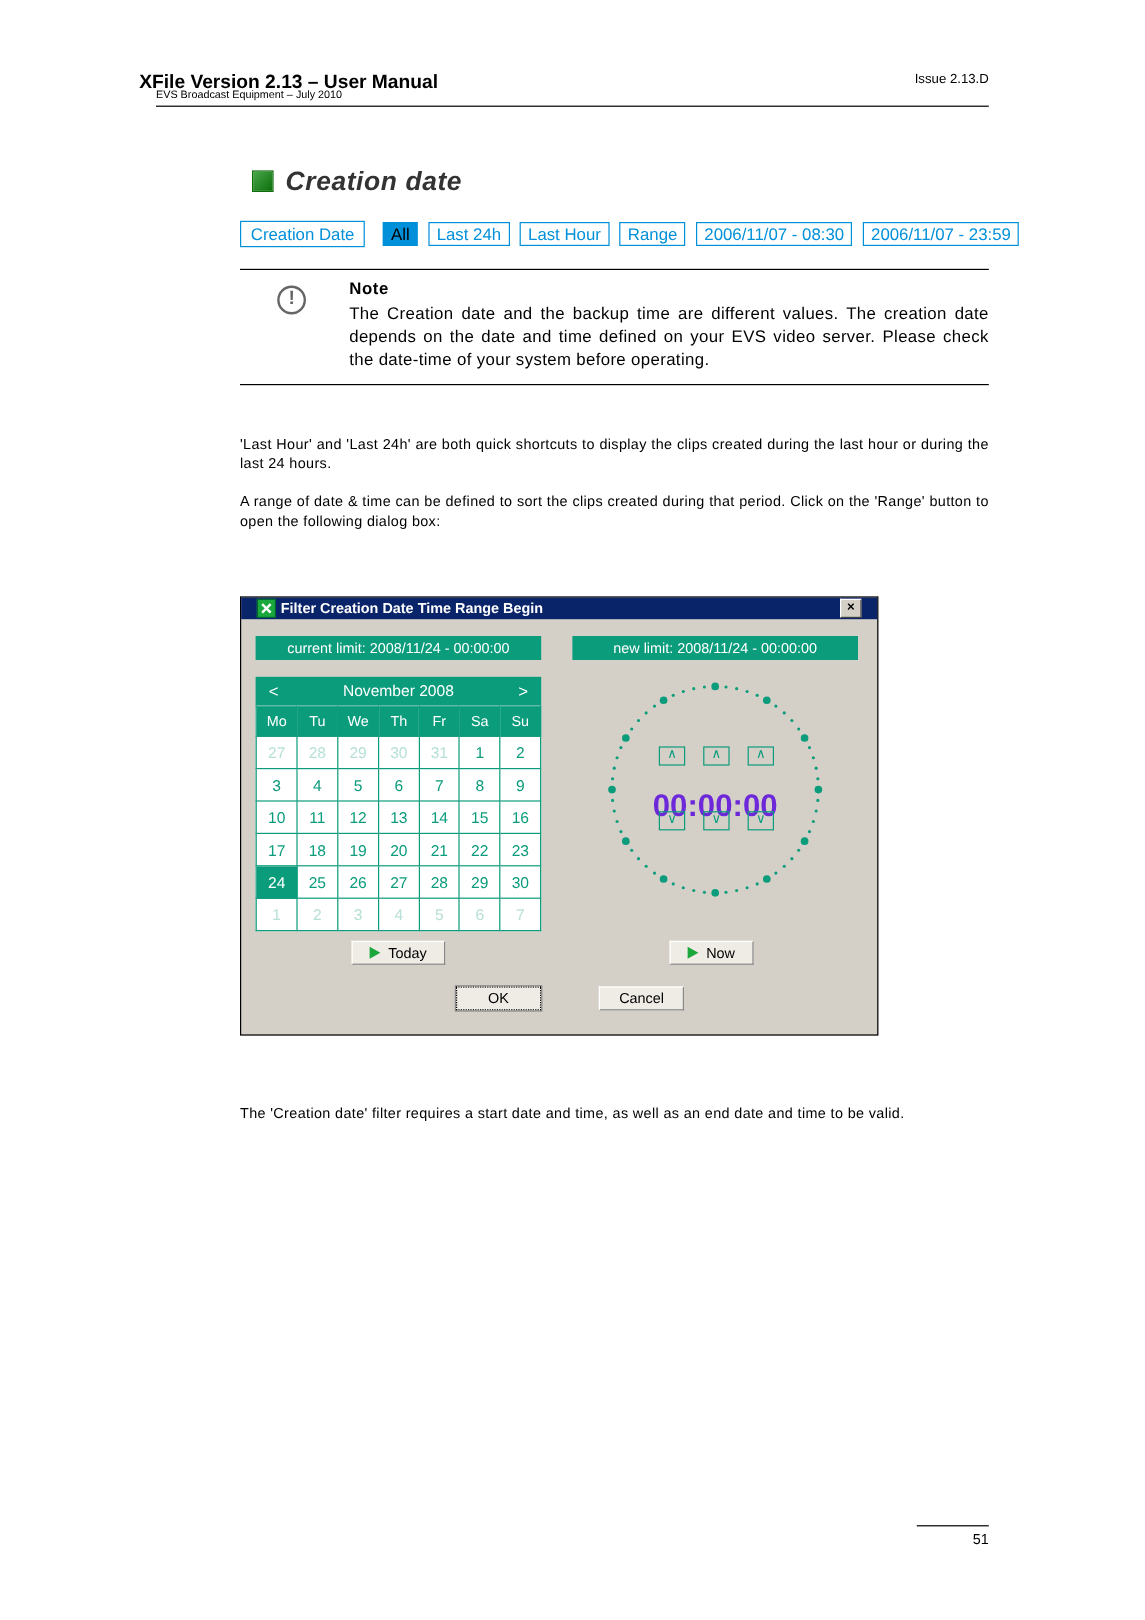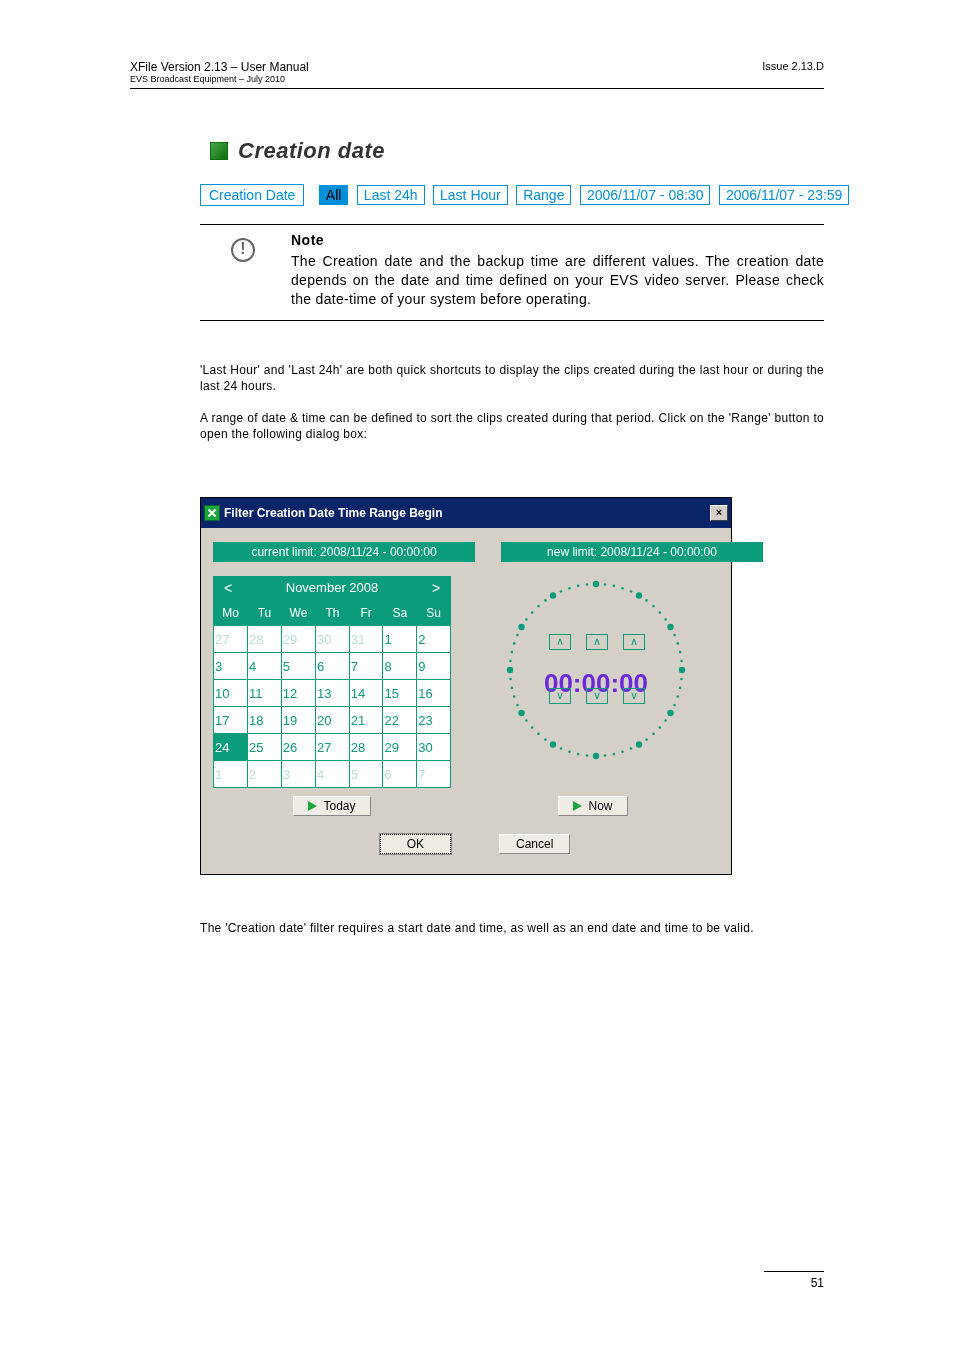--- a/index.html
+++ b/index.html
@@ -1,52 +1,52 @@
 <!DOCTYPE html>
 <html><head>
 <meta charset="utf-8">
 <style>
 html,body{margin:0;padding:0;background:#fff;font-family:Verdana,Arial,sans-serif;color:#000;width:954px}
 .page{position:relative;width:954px;height:1350px}
-.hdr-left{position:absolute;left:130px;top:60px;font-size:12px;font-weight:normal}
+.hdr-left{position:absolute;left:116px;top:60px;font-size:16px;font-weight:bold}
 .hdr-sub{position:absolute;left:130px;top:74px;font-size:9px}
 .hdr-right{position:absolute;right:130px;top:60px;font-size:11px}
 .hdr-rule{position:absolute;left:130px;right:130px;top:88px;border-top:1px solid #000}
 .sec-icon{position:absolute;left:210px;top:142px;width:16px;height:16px;background:linear-gradient(135deg,#4aa64a,#0b6e0b);border:1px solid #0b6e0b}
 .sec-title{position:absolute;left:238px;top:138px;font-style:italic;font-weight:bold;font-size:22px;color:#333;letter-spacing:.5px}
 .toolbar{position:absolute;left:200px;top:184px}
 .tb-label{display:inline-block;border:1px solid #0090d9;color:#0090d9;background:#fff;padding:2px 8px;font-size:14px;font-family:Arial;margin-right:10px}
 .tb-btn{display:inline-block;border:1px solid #0090d9;color:#0090d9;background:#fff;padding:1px 6px;font-size:14px;font-family:Arial;margin-right:4px}
 .tb-sel{background:#0090d9;color:#000000}
 .note-rule{position:absolute;left:200px;right:130px;border-top:1px solid #000}
 .note-icon{position:absolute;left:228px;top:238px;width:30px;text-align:center}
 .note-icon .nbulb{display:inline-block;width:20px;height:20px;border:2px solid #666;border-radius:50%;color:#666;line-height:18px;font-weight:bold}
 .note-title{position:absolute;left:291px;top:232px;font-weight:bold;font-size:14px;letter-spacing:.5px}
 .note-body{position:absolute;left:291px;top:252px;right:130px;font-size:14px;line-height:1.35;letter-spacing:.3px;text-align:justify}
 .para{position:absolute;left:200px;right:130px;font-size:12px;line-height:1.35;letter-spacing:.3px;text-align:justify}
 
 .dlg{position:absolute;left:200px;top:497px;width:530px;background:#d4d0c8;border:1px solid #000;font-family:Tahoma,Arial,sans-serif}
-.dlg-tb{height:30px;background:linear-gradient(#0a246a,#0a246a);color:#fff;font-size:12px;font-weight:bold;display:flex;align-items:center;padding:0 3px}
+.dlg-tb{height:18px;background:linear-gradient(#0a246a,#0a246a);color:#fff;font-size:12px;font-weight:bold;display:flex;align-items:center;padding:0 13px}
 .dlg-tb .ti{display:inline-block;width:14px;height:14px;background:#1aa83c;border:1px solid #063;margin-right:4px;position:relative}
 .dlg-tb .ti::before,.dlg-tb .ti::after{content:"";position:absolute;background:#fff}
 .dlg-tb .ti::before{left:2px;top:6px;width:10px;height:2px;transform:rotate(45deg)}
 .dlg-tb .ti::after{left:2px;top:6px;width:10px;height:2px;transform:rotate(-45deg)}
 .dlg-tb .spacer{flex:1}
 .dlg-tb .close{width:16px;height:14px;background:#d4d0c8;border:1px solid #fff;border-right-color:#404040;border-bottom-color:#404040;color:#000;font:bold 11px/12px Arial;text-align:center}
 .dlg-body{padding:14px 12px}
 .limits{display:flex;gap:26px;margin-bottom:14px}
-.limit{flex:0 0 238px;background:#0b9c7c;color:#fff;font-size:12px;text-align:center;padding:3px 12px}
+.limit{flex:0 0 238px;background:#0b9c7c;color:#fff;font-size:12px;text-align:center;padding:3px 0}
 .midrow{display:flex;gap:26px;align-items:flex-start}
 .cal{flex:0 0 238px}
 .cal-hd{display:flex;background:#0b9c7c;color:#fff}
 .cal-hd .nav{width:30px;text-align:center;font-size:14px;line-height:24px;cursor:default}
 .cal-hd .mon{flex:1;text-align:center;font-size:13px;line-height:24px}
 .cal table{border-collapse:collapse;width:100%;background:#fff}
 .cal th{background:#0b9c7c;color:#fff;font-weight:normal;font-size:12px;border:1px solid #0b9c7c;height:22px;width:34px}
-.cal td{border:1px solid #0b9c7c;color:#0b9c7c;font-size:13px;text-align:left;height:24px;width:34px}
+.cal td{border:1px solid #0b9c7c;color:#0b9c7c;font-size:13px;text-align:center;height:24px;width:34px}
 .cal td.gray{color:#b7e0d7}
 .cal td.today{background:#0b9c7c;color:#fff}
 .clock{flex:0 0 238px;position:relative;height:200px}
 .dots{position:absolute;inset:0}
 .time{position:absolute;left:0;right:0;top:92px;text-align:center;color:#6d28d9;font:bold 26px Arial}
 .ar{position:absolute;width:20px;height:14px;border:1px solid #0b9c7c;color:#0b9c7c;text-align:center;font:11px/13px Arial}
 .btnrow{display:flex;gap:23px;margin-top:8px}
 .btncell{flex:0 0 238px;text-align:center}
 .wbtn{display:inline-flex;align-items:center;gap:6px;background:#efece6;border:1px solid #888;border-top-color:#fff;border-left-color:#fff;font-size:12px;padding:2px 14px}
 .garrow{width:0;height:0;border-top:5px solid transparent;border-bottom:5px solid transparent;border-left:9px solid #1aa83c}

